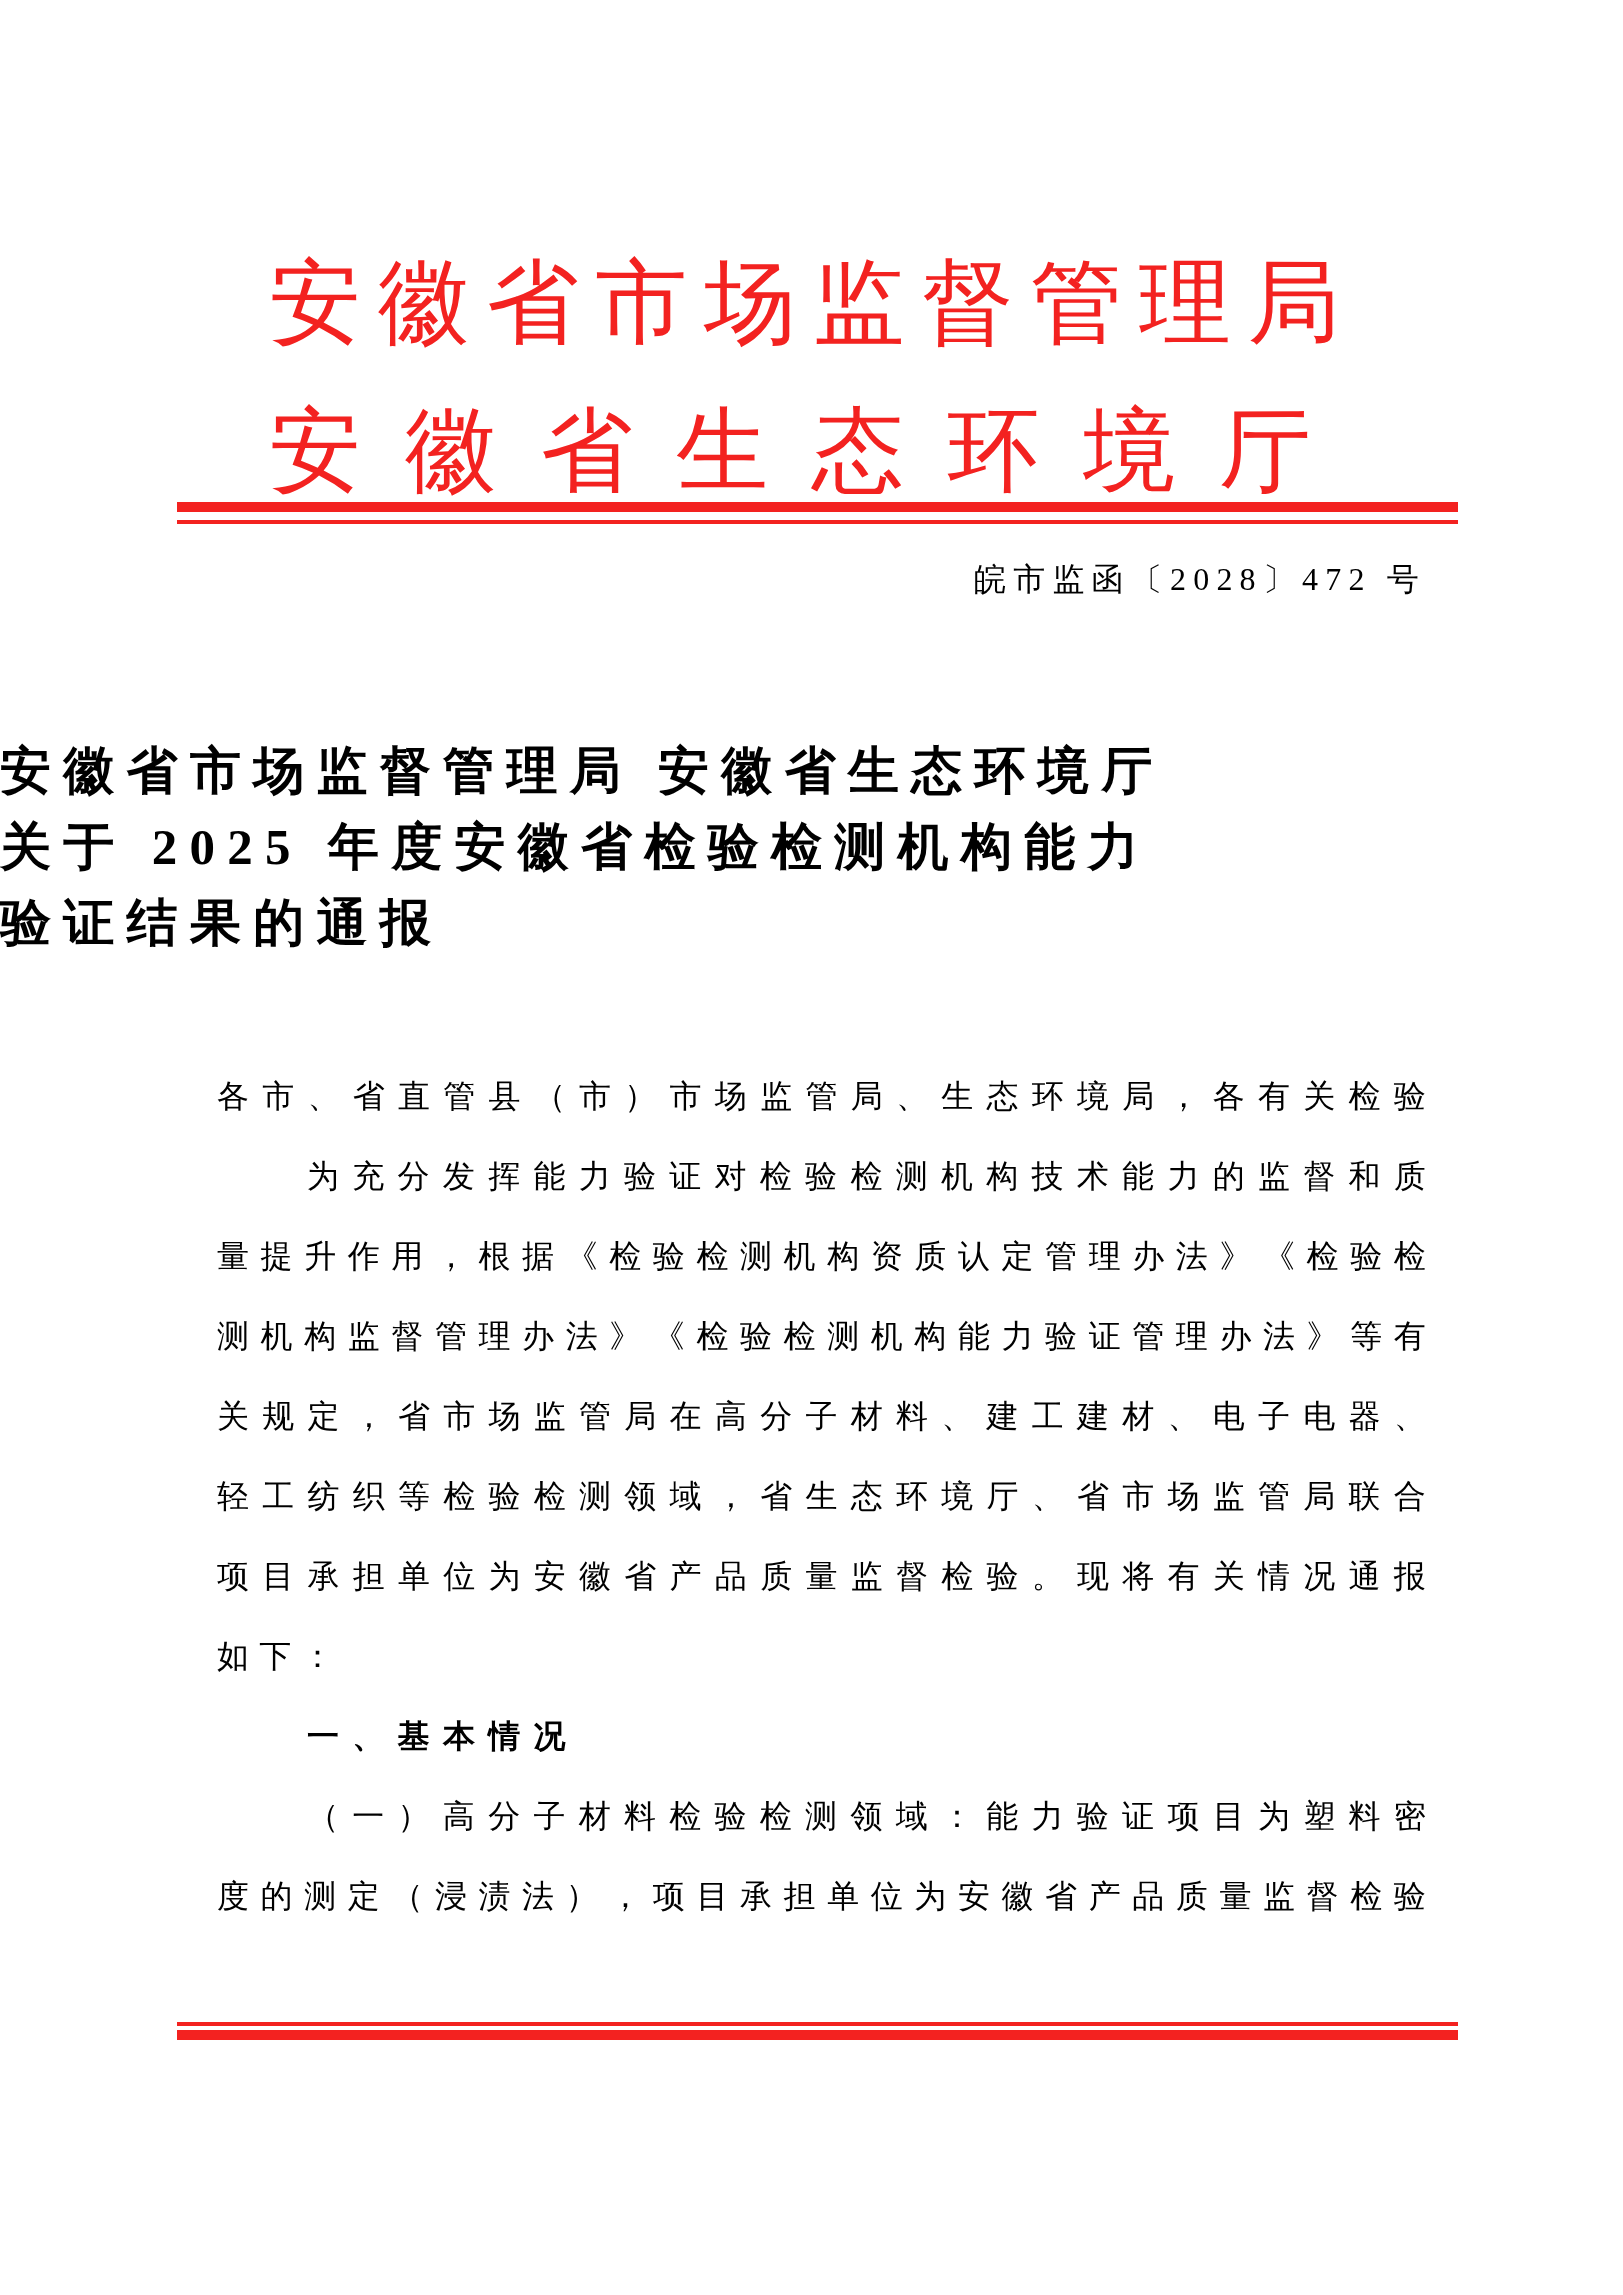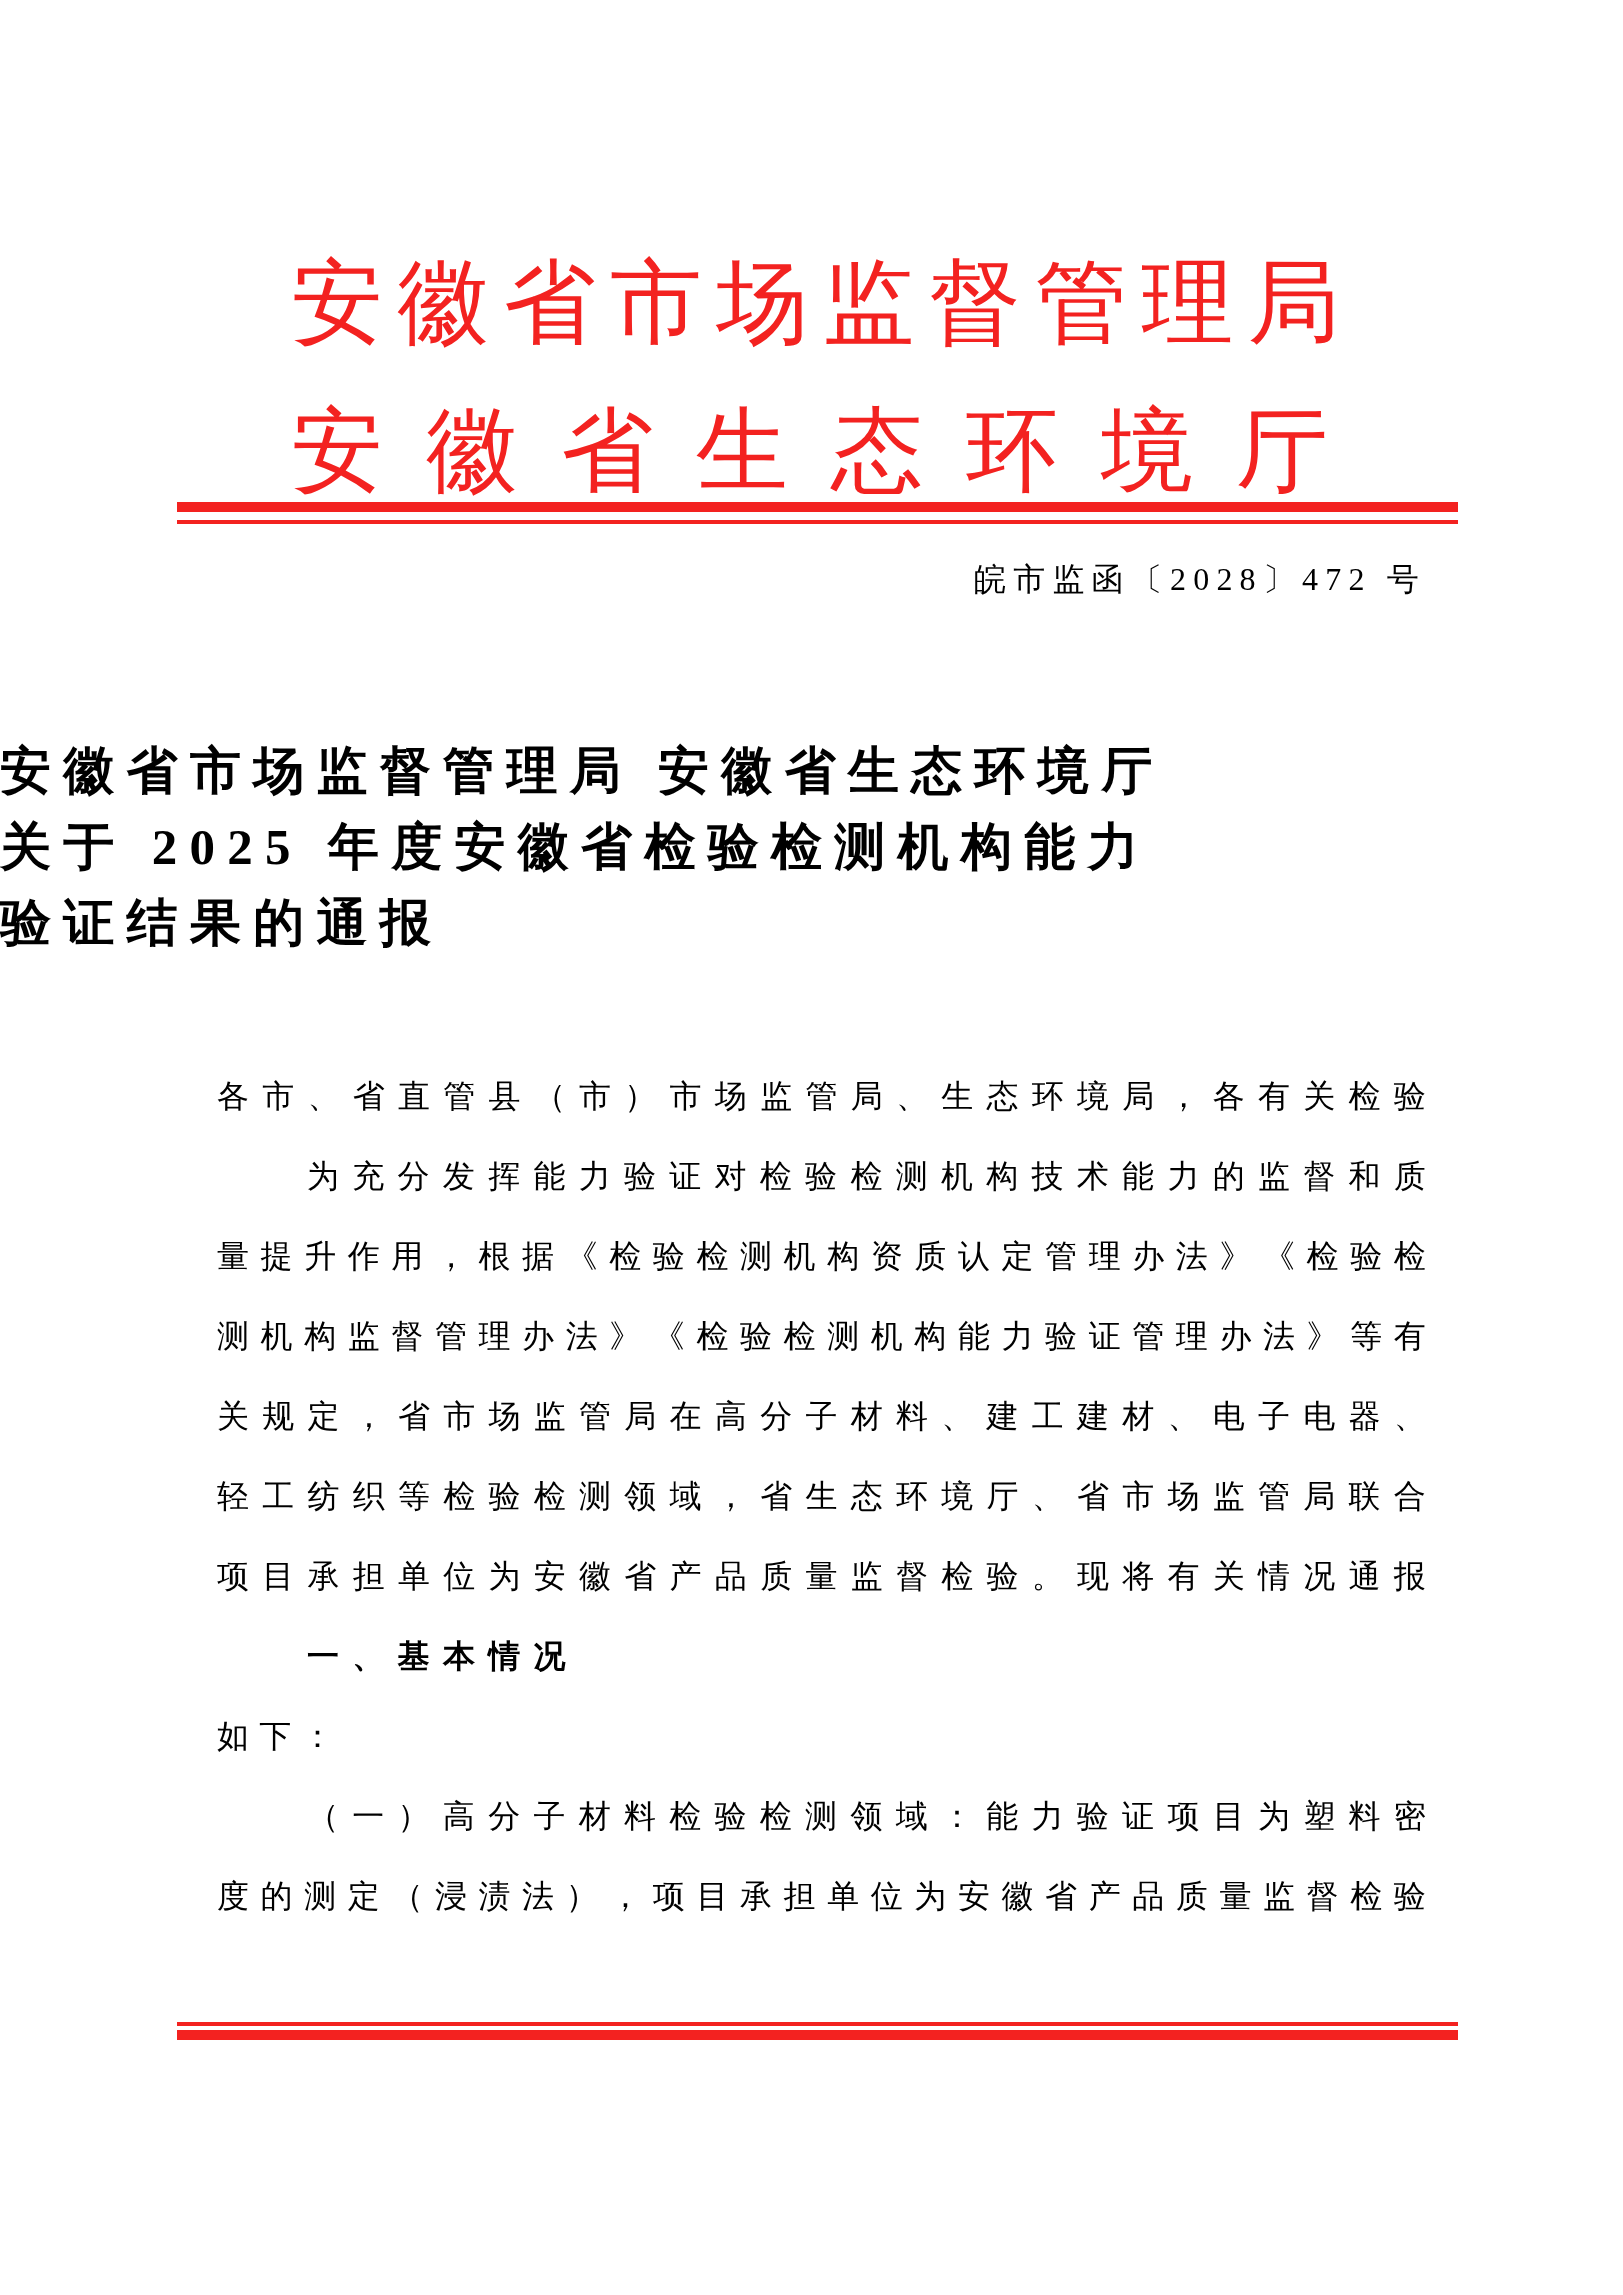--- a/index.html
+++ b/index.html
@@ -25,21 +25,20 @@
     width:1085px;
   }
   .lh-line{
     color:var(--red);
     font-family:"Liberation Serif", serif;
     font-size:92px;
     line-height:148px;
     white-space:nowrap;
     text-align:justify;
     text-align-last:justify;
-    margin-left:22px;
     -moz-text-align-last:justify;
   }
   .lh-line1{letter-spacing:14.3px;}
   .lh-line2{letter-spacing:43px;}
 
   
   .rule{position:absolute;left:177px;width:1281px;background:var(--red);}
   .rule-top-thick{top:502px;height:9.7px;}
   .rule-top-thin{top:520px;height:3.6px;}
   .rule-bot-thin{top:2022px;height:3.6px;}
@@ -117,22 +116,22 @@
   </div>
 
   <div class="body-block">
     <div class="bl fill">各市、省直管县（市）市场监管局、生态环境局，各有关检验</div>
     <div class="bl ind fill">为充分发挥能力验证对检验检测机构技术能力的监督和质</div>
     <div class="bl fill">量提升作用，根据《检验检测机构资质认定管理办法》《检验检</div>
     <div class="bl fill">测机构监督管理办法》《检验检测机构能力验证管理办法》等有</div>
     <div class="bl fill">关规定，省市场监管局在高分子材料、建工建材、电子电器、</div>
     <div class="bl fill">轻工纺织等检验检测领域，省生态环境厅、省市场监管局联合</div>
     <div class="bl fill">项目承担单位为安徽省产品质量监督检验。现将有关情况通报</div>
+    <div class="bl">如下：</div>
     <div class="bl ind heading">一、基本情况</div>
-    <div class="bl">如下：</div>
     <div class="bl ind fill">（一）高分子材料检验检测领域：能力验证项目为塑料密</div>
     <div class="bl fill">度的测定（浸渍法），项目承担单位为安徽省产品质量监督检验</div>
   </div>
 
   <div class="rule rule-bot-thin"></div>
   <div class="rule rule-bot-thick"></div>
 
 </div>
 
 

